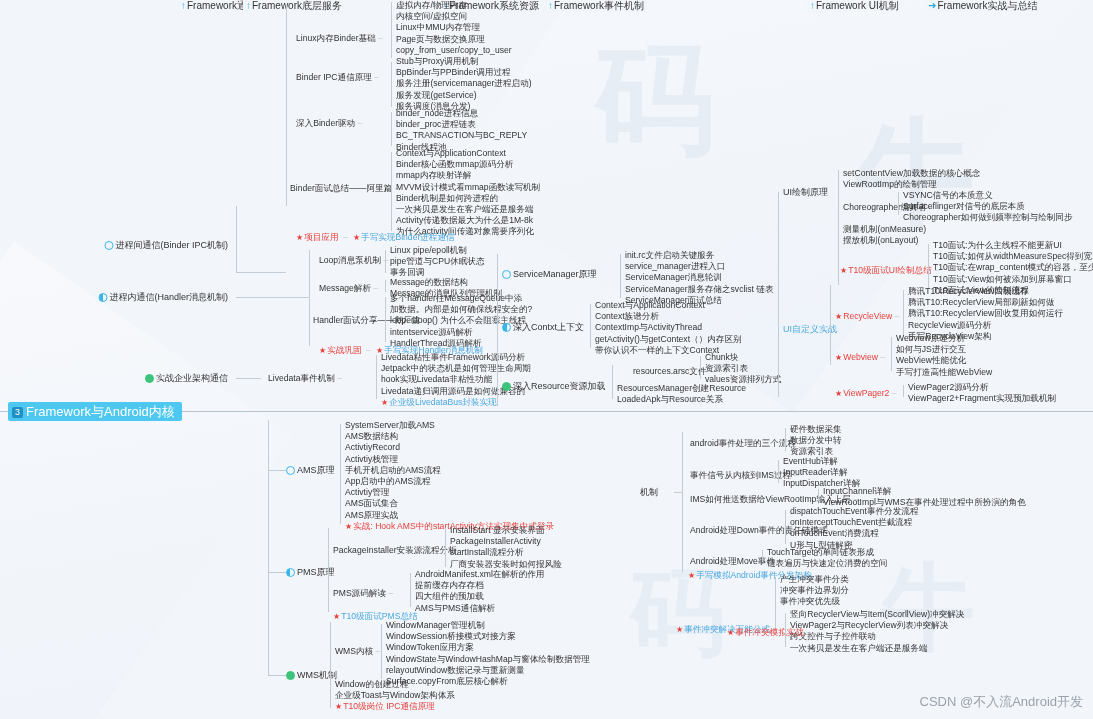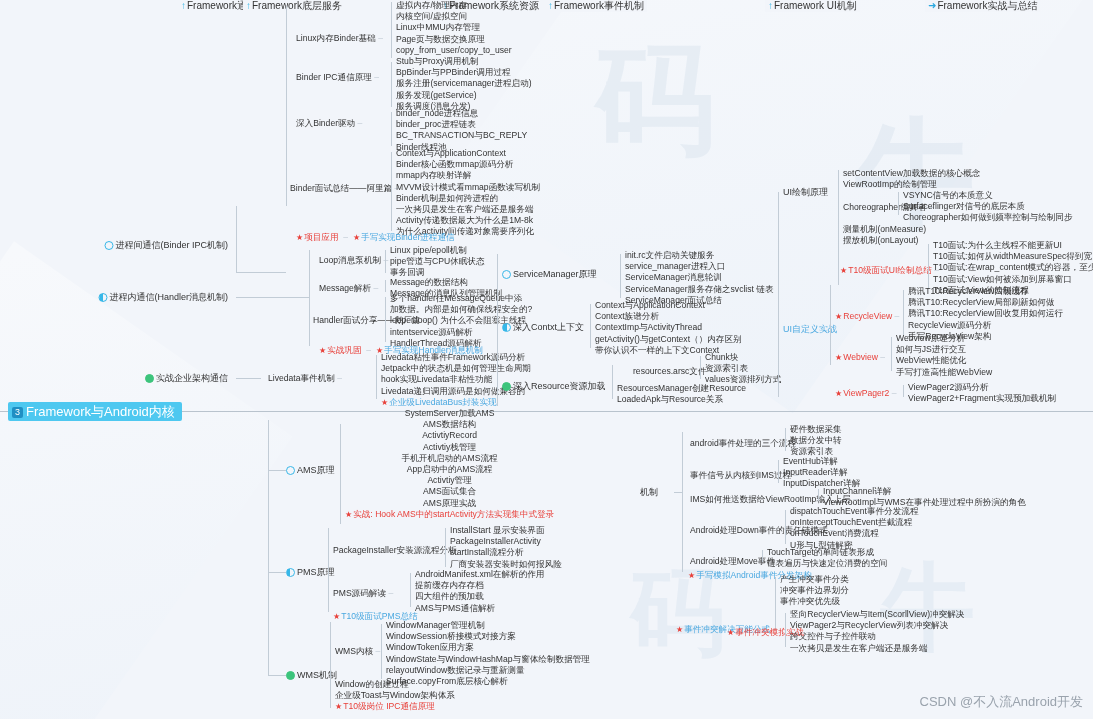--- a/index.html
+++ b/index.html
@@ -63,21 +63,21 @@
 
 <div class="trunk"></div>
 <div class="root">
   <span class="num">3</span><span>Framework与Android内核</span>
 </div>
 
 <div class="trunk-label" style="left:178px;"><span class="tk">↑</span><span>Framework通信</span></div>
 <div class="trunk-label" style="left:243px;"><span class="tk">↑</span><span>Framework底层服务</span></div>
 <div class="trunk-label" style="left:440px;"><span class="tk">↑</span><span>Framework系统资源</span></div>
 <div class="trunk-label" style="left:545px;"><span class="tk">↑</span><span>Framework事件机制</span></div>
-<div class="trunk-label" style="left:765px;"><span class="tk">↑</span><span>Framework  UI机制</span></div>
+<div class="trunk-label" style="left:807px;"><span class="tk">↑</span><span>Framework  UI机制</span></div>
 <div class="trunk-label last" style="left:925px;"><span class="tk">➜</span><span>Framework实战与总结</span></div>
 
 <div class="vline" style="left:286px;top:6px;height:200px;"></div>
 <div class="hline" style="left:236px;top:272px;width:50px;"></div>
 <div class="vline" style="left:236px;top:206px;height:66px;"></div>
 <div class="l1" style="left:228px;top:240px;transform:translateX(-100%);">
   <span class="dot c2"></span><span>进程间通信(Binder IPC机制)</span>
 </div>
 
 <div class="l2" style="left:296px;top:33px;"><span>Linux内存Binder基础</span> <span style="color:#c2ccd6;">–</span></div>
@@ -178,21 +178,21 @@
   <div class="leaf">Livedata递归调用源码是如何做兼容的</div>
   <div class="leaf"><span class="star">★</span><span class="link">企业级LivedataBus封装实现</span></div>
 </div>
 
 <div class="vline" style="left:268px;top:420px;height:255px;"></div>
 <div class="hline" style="left:268px;top:470px;width:18px;"></div>
 <div class="l1" style="left:286px;top:465px;">
   <span class="dot c2"></span><span>AMS原理</span>
 </div>
 <div class="brace" style="left:340px;top:424px;height:100px;"></div>
-<div class="grp" style="left:345px;top:408px;text-align:center;">
+<div class="grp" style="left:345px;top:420px;">
   <div class="leaf">SystemServer加载AMS</div>
   <div class="leaf">AMS数据结构</div>
   <div class="leaf">ActivtiyRecord</div>
   <div class="leaf">Activtiy栈管理</div>
   <div class="leaf">手机开机启动的AMS流程</div>
   <div class="leaf">App启动中的AMS流程</div>
   <div class="leaf">Activtiy管理</div>
   <div class="leaf">AMS面试集合</div>
   <div class="leaf">AMS原理实战</div>
   <div class="leaf"><span class="star">★</span><span class="linkred">实战: Hook AMS中的startActivity方法实现集中式登录</span></div>

